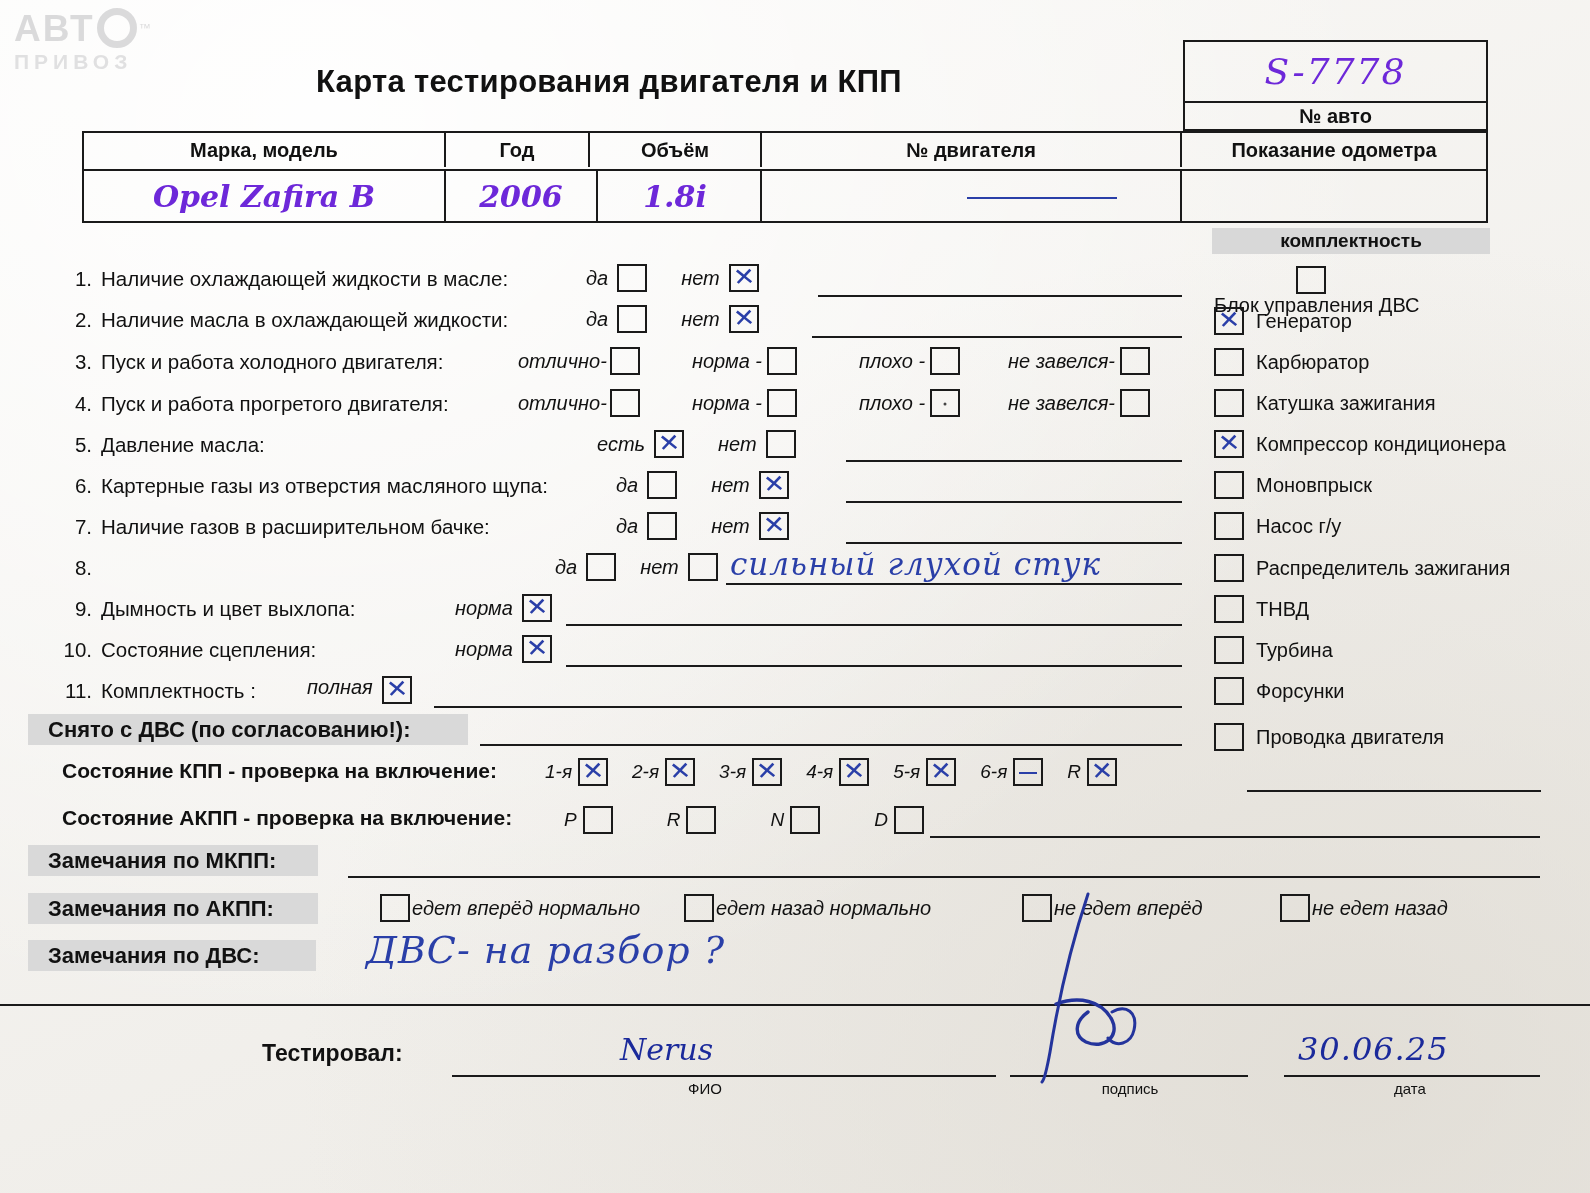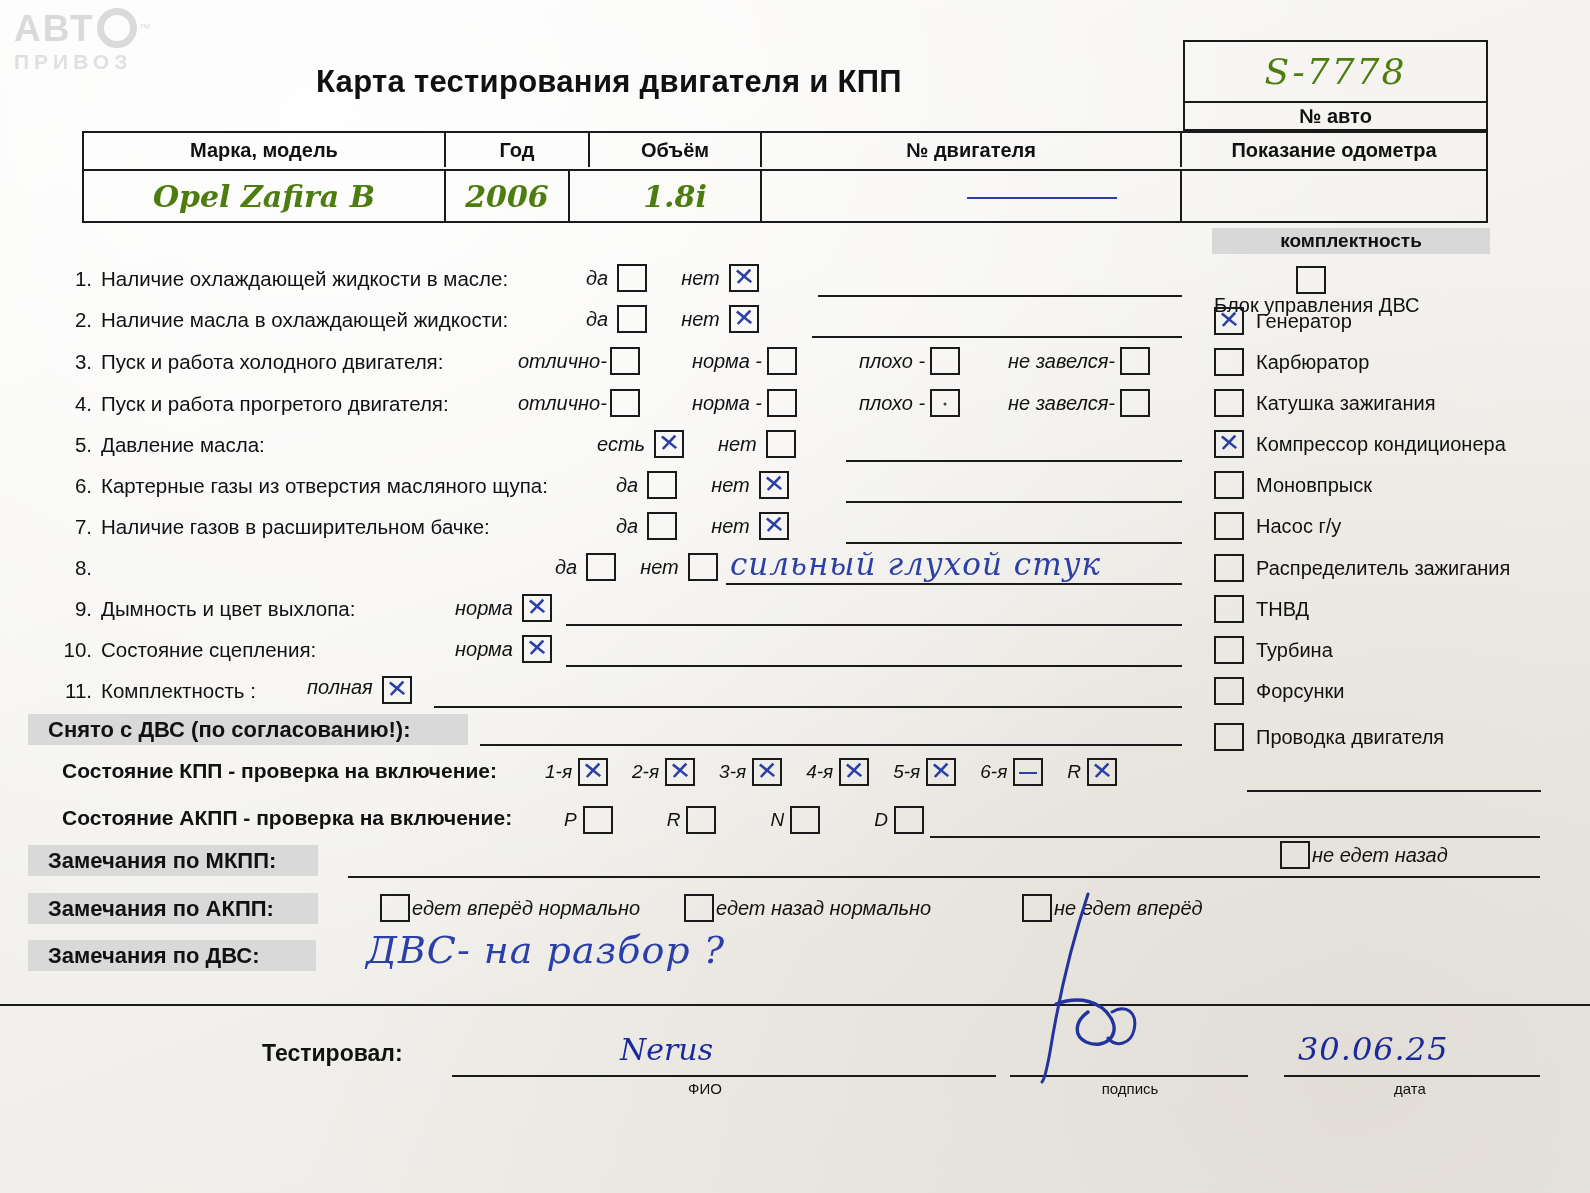--- a/index.html
+++ b/index.html
@@ -62,21 +62,21 @@
     font-weight: bold;
     letter-spacing: 5px;
     color: #c5c5c7;
     margin-top: 2px;
   }
 
   
   .hand {
     font-family: "DejaVu Serif", serif;
     font-style: italic;
-    color: #4d7c0f;
+    color: #6d28d9;
   }
   .title {
     position: absolute;
     left: 316px; top: 64px;
     font-size: 31px;
     font-weight: bold;
     letter-spacing: .3px;
   }
 
   
@@ -267,21 +267,21 @@
     <div class="cell last" style="left:1098px; top:0; width:304px; height:34px;">Показание одометра</div>
     <div class="cell" style="left:678px; top:0; width:420px; height:34px;">№ двигателя</div>
   </div>
 
   <div class="cell" style="left:1183px; top:103px; width:305px; height:28px; border:2px solid #1a1a1a; border-top:none; background:transparent;">№ авто</div>
 
   <div class="tbl" style="left:82px; top:169px; width:1406px; height:54px;">
     <div class="cell" style="left:0; top:0; width:362px; height:50px;">
       <span class="hand" style="font-size:30px;">Opel Zafira B</span>
     </div>
-    <div class="cell" style="left:362px; top:0; width:124px; height:50px;">
+    <div class="cell" style="left:362px; top:0; width:152px; height:50px;">
       <span class="hand" style="font-size:30px;">2006</span>
     </div>
     <div class="cell" style="left:506px; top:0; width:172px; height:50px;">
       <span class="hand" style="font-size:30px;">1.8i</span>
     </div>
     <div class="cell" style="left:678px; top:0; width:420px; height:50px;">
       <span class="hand" style="font-size:30px;"></span>
       <span style="position:absolute; left:205px; top:26px; width:150px; border-bottom:2px solid #2a3fa8;"></span>
     </div>
   </div>
@@ -513,21 +513,21 @@
     <span>едет вперёд нормально</span>
   </div>
   <div class="akpp-opt" style="left:684px; top:894px;">
     <span class="cb"></span>
     <span>едет назад нормально</span>
   </div>
   <div class="akpp-opt" style="left:1022px; top:894px;">
     <span class="cb"></span>
     <span>не едет вперёд</span>
   </div>
-  <div class="akpp-opt" style="left:1280px; top:841px;">
+  <div class="akpp-opt" style="left:1280px; top:894px;">
     <span class="cb"></span>
     <span>не едет назад</span>
   </div>
 
   <div class="greyhdr" style="left:28px; top:940px; width:288px; height:31px;">Замечания по ДВС:</div>
   <div class="strike-note" style="left:366px; top:928px; font-size:38px; letter-spacing:1px;">ДВС- на разбор ?</div>
   <div class="uline" style="left:0px; top:1004px; width:1590px;"></div>
 
   <div class="plainhdr" style="left:262px; top:1040px; font-size:23px;">Тестировал:</div>
   <div class="uline" style="left:452px; top:1075px; width:544px;"></div>

